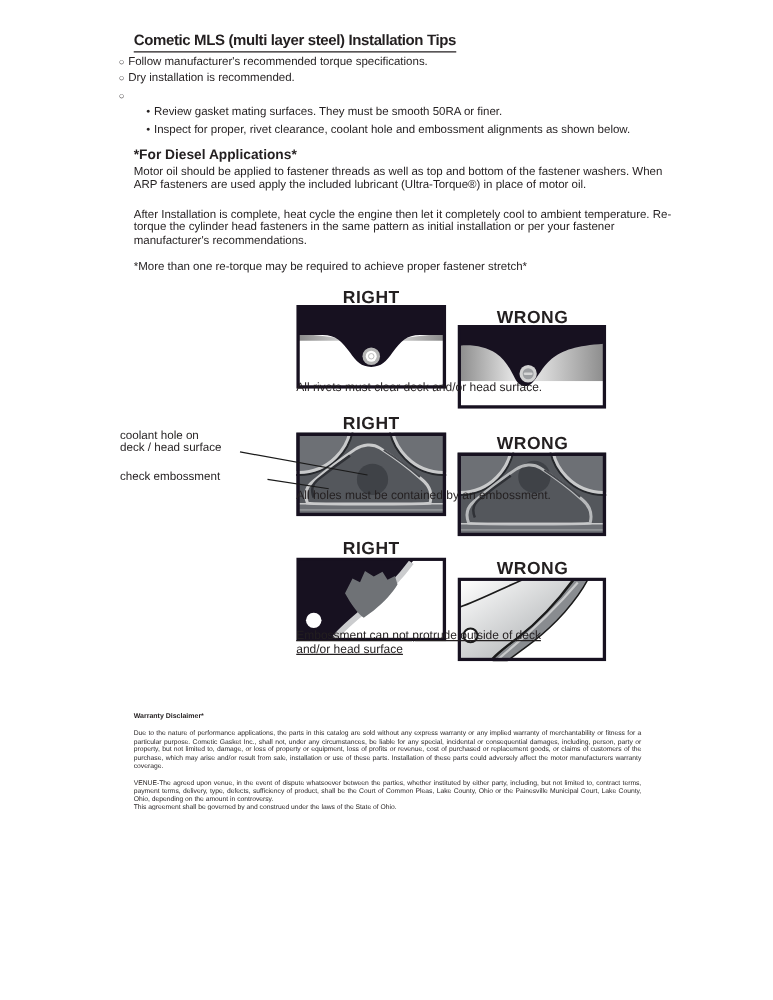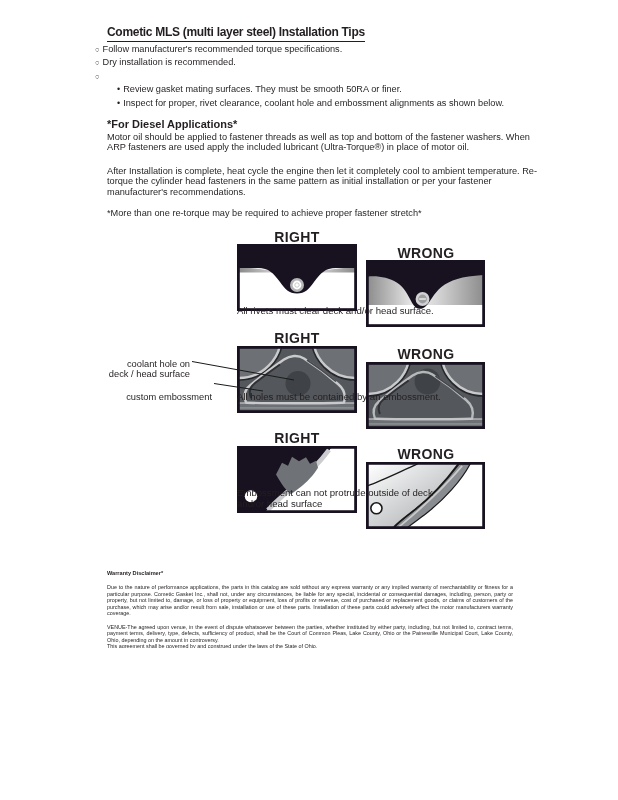--- a/index.html
+++ b/index.html
@@ -25,23 +25,23 @@
   .p3 { top:208px; }
 
   .dg-header { position:absolute; width:120px; text-align:center; font-size:14px; font-weight:bold; letter-spacing:0.4px; }
   .col-l { left:237px; } .col-r { left:366px;margin-top:16px; }
   .hrow1 { top:229px; } .hrow2 { top:330px; } .hrow3 { top:430px; }
   .dg-box { position:absolute; width:120px; height:67px; }
   .col-r.dg-box { width:119px; }
   .brow1 { top:244px; } .brow2 { top:346px; } .brow3 { top:446px; }
   .dg-box svg { display:block; width:100%; height:100%; }
   .dg-caption { position:absolute; left:237px; font-size:9.6px; line-height:10.6px; }
-  .cap1 { top:306px; } .cap2 { top:392px; } .cap3 { top:488px; width:216px; }
-
-  .anno { position:absolute; text-align:right; font-size:9.3px; line-height:9.8px;margin-top:16px; }
+  .cap1 { top:306px; } .cap2 { top:392px; } .cap3 { top:504px; width:216px;text-decoration:underline; }
+
+  .anno { position:absolute; font-size:9.3px; line-height:9.8px; }
   .anno-coolant { left:96px; top:344px; width:94px; }
   .anno-emboss  { left:96px; top:377px; width:116px; }
   .anno-lines { position:absolute; left:185px; top:350px; width:120px; height:50px; pointer-events:none; }
 
   .legal { position:absolute; left:107px; top:570px; width:406px; font-size:5.4px; line-height:6.6px; }
   .legal-heading { font-size:5.6px; font-weight:bold; margin-bottom:7.5px; }
   .legal p { white-space:pre-line; text-align:justify; }
   .lp1 { margin-bottom:6.5px; }
   .lp2 { margin-bottom:10px; }
   .lp3 { margin-bottom:2px; }
@@ -168,21 +168,21 @@
       <path d="M70,14 C80,20.5 92,29.5 99,35.5" fill="none" stroke="#3a3c41" stroke-width="1.6" opacity="0.9"></path>
       <rect x="1.4" y="1.4" width="117.2" height="64.2" fill="none" stroke="#171120" stroke-width="2.8"></rect>
     </svg>
   </div>
   <div class="dg-caption cap2">All holes must be contained by an embossment.</div>
 
   <div class="anno anno-coolant">
     <span style="display:block">coolant hole on</span>
     <span style="display:block">deck / head surface</span>
   </div>
-  <div class="anno anno-emboss">custom embossment</div>
+  <div class="anno anno-emboss">check embossment</div>
   <svg class="anno-lines" viewBox="0 0 120 50">
     <line x1="7" y1="11.5" x2="109" y2="30" stroke="#1a1a1a" stroke-width="1"></line>
     <line x1="29" y1="33.5" x2="78" y2="41" stroke="#1a1a1a" stroke-width="1"></line>
   </svg>
 
   <div class="dg-header col-l hrow3">RIGHT</div>
   <div class="dg-header col-r hrow3">WRONG</div>
 
   <div class="dg-box col-l brow3">
     <svg viewBox="0 0 120 68" preserveAspectRatio="none">

